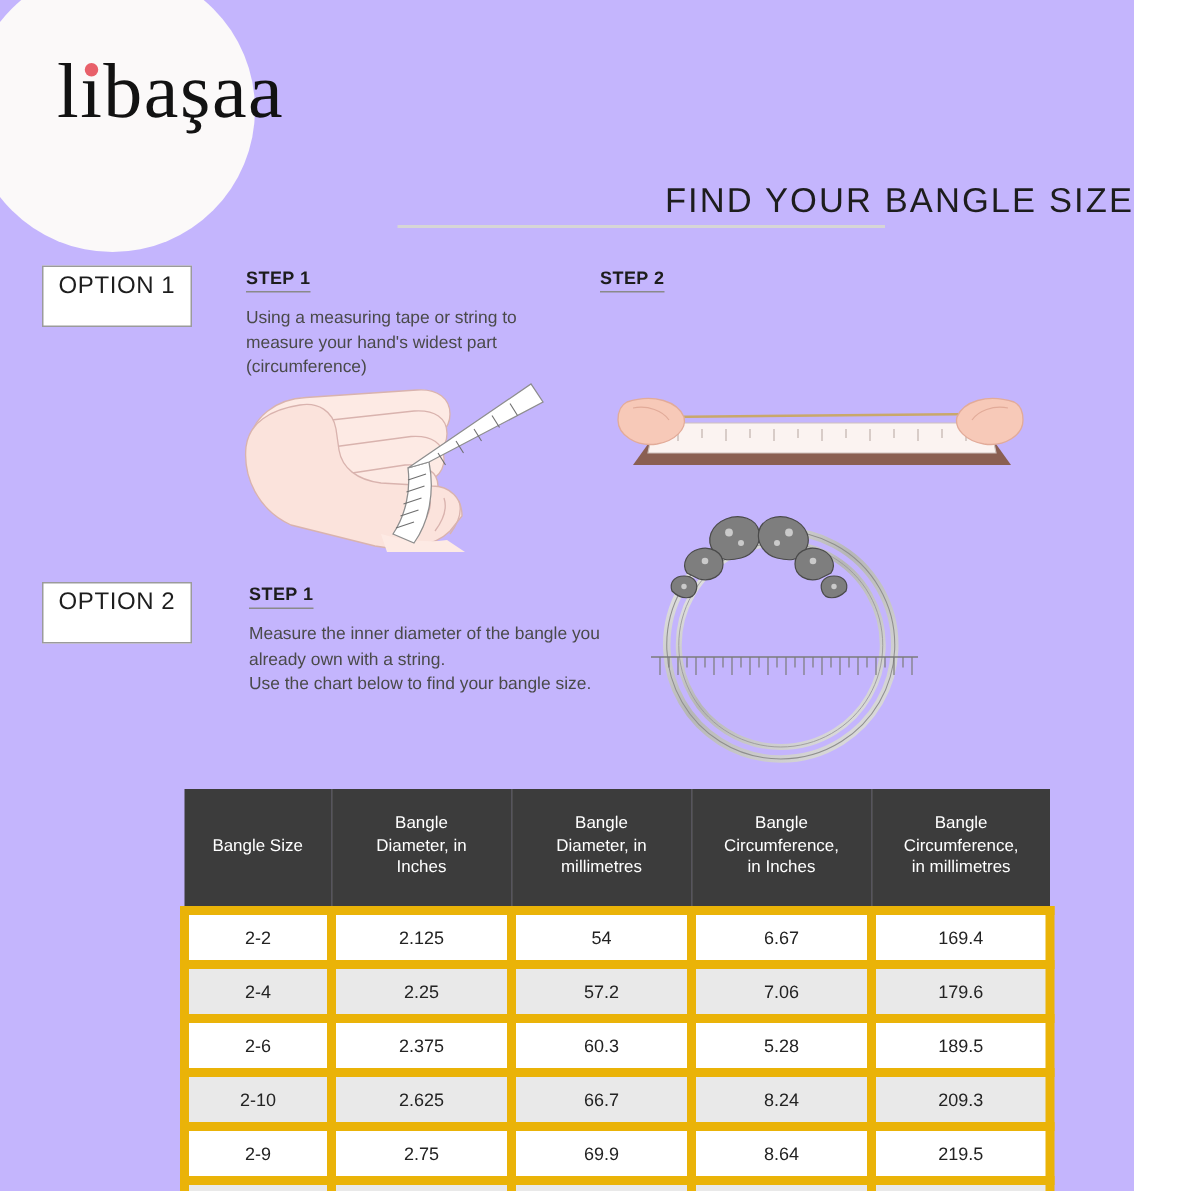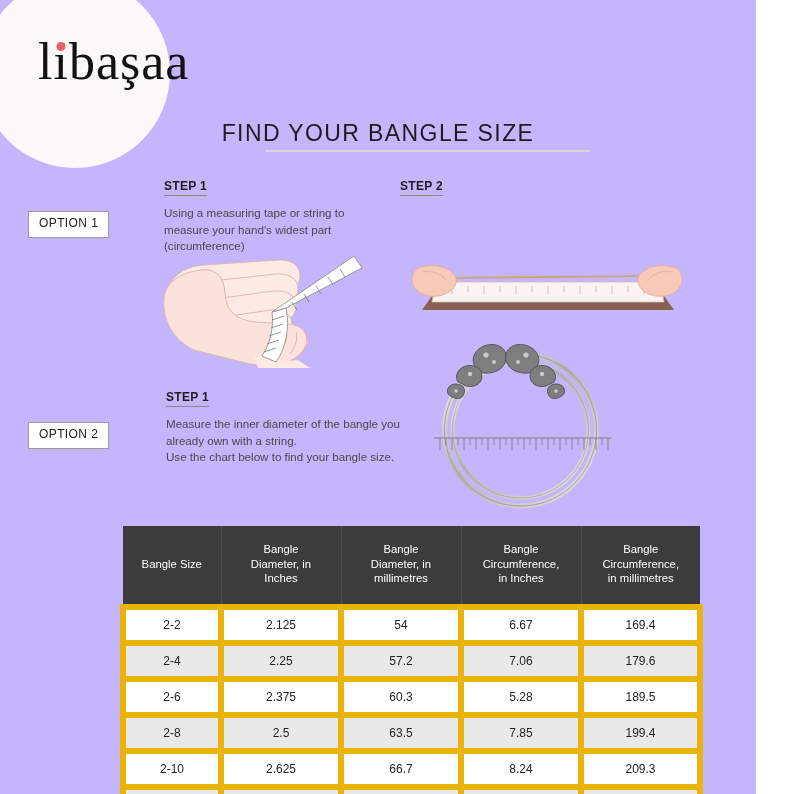--- a/index.html
+++ b/index.html
@@ -60,46 +60,45 @@
     position: relative;
     display: inline-block;
   }
 
   
   .title {
     position: absolute;
     left: 0;
     right: 0;
     top: 120px;
-    text-align: center;
+    text-align: right;
     font-size: 23px;
     letter-spacing: 1.4px;
     font-weight: 500;
     color: #1d1d1d;
   }
   .title-rule {
     position: absolute;
     left: 265px;
     top: 150px;
     width: 325px;
     height: 2px;
     background: #d6d6d6;
   }
 
   
   .option-box {
     position: absolute;
     border: 1px solid #9b9b9b;
-    padding: 4px 10px 7px 10px;
-    font-size: 12px;
+    padding: 4px 10px 17px 10px;
+    font-size: 16px;
     letter-spacing: 0.4px;
     color: #1d1d1d;
     background: #ffffff;
     white-space: nowrap;
-    margin-top: 34px;
   }
   #option1-box { left: 28px; top: 177px; }
   #option2-box { left: 28px; top: 388px; }
 
   
   .step {
     position: absolute;
   }
   .step-label {
     font-size: 12px;
@@ -355,35 +354,28 @@
           <td>179.6</td>
         </tr>
         <tr>
           <td>2-6</td>
           <td>2.375</td>
           <td>60.3</td>
           <td>5.28</td>
           <td>189.5</td>
         </tr>
         <tr>
-          <td>2-8</td>
-          <td>2.5</td>
-          <td>63.5</td>
-          <td>7.85</td>
-          <td>199.4</td>
-        </tr>
-        <tr>
           <td>2-10</td>
           <td>2.625</td>
           <td>66.7</td>
           <td>8.24</td>
           <td>209.3</td>
         </tr>
         <tr>
-          <td>2-1</td>
+          <td>2-9</td>
           <td>2.75</td>
           <td>69.9</td>
           <td>8.64</td>
           <td>219.5</td>
         </tr>
         <tr>
           <td>2-14</td>
           <td>2.875</td>
           <td>73</td>
           <td>9.03</td>

